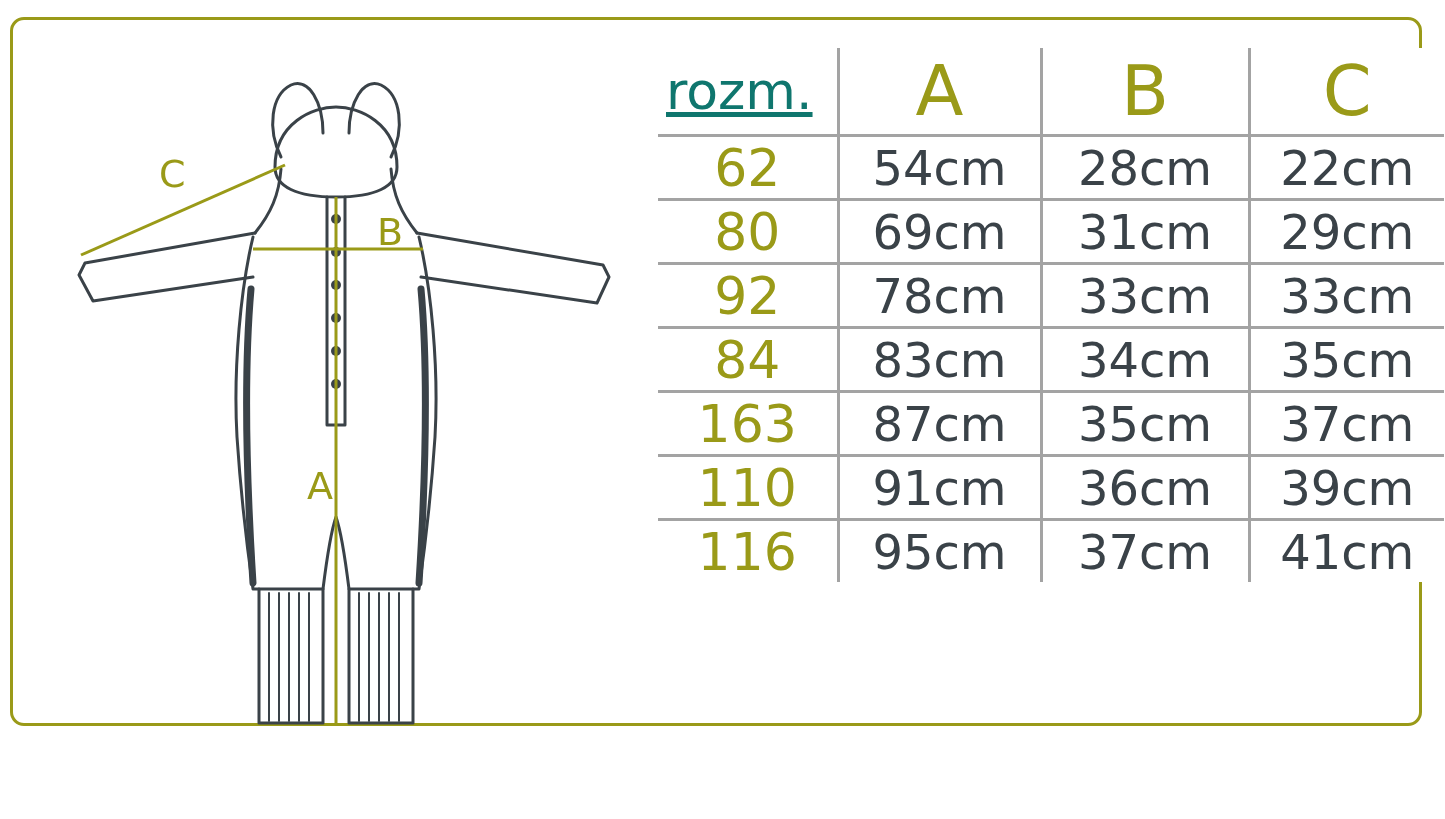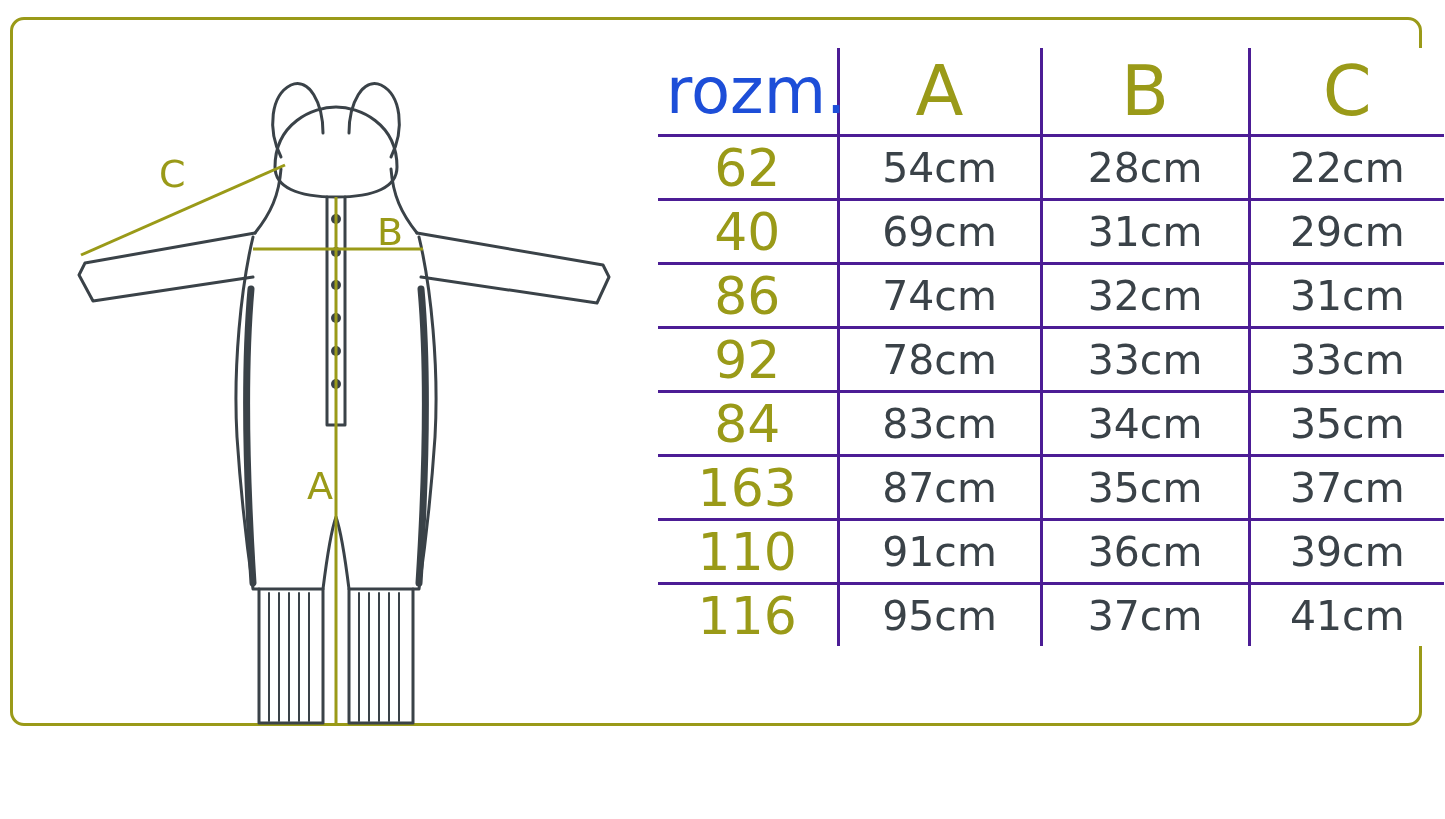--- a/index.html
+++ b/index.html
@@ -51,54 +51,55 @@
     border-collapse: collapse;
     table-layout: fixed;
     width: 786px;
   }
   table.sizes col.c-size { width: 180px; }
   table.sizes col.c-a    { width: 203px; }
   table.sizes col.c-b    { width: 208px; }
   table.sizes col.c-c    { width: 195px; }
 
   table.sizes th, table.sizes td {
-    border: 3px solid #4c1d95;
+    border: 3px solid #a3a3a3;
     text-align: center;
     padding: 0;
     vertical-align: middle;
     background: #ffffff;
   }
   table.sizes tr.head th {
     border-top: none;
     height: 86px;
   }
   table.sizes tr.head th.h-size {
     border-left: none;
-    color: #1d4ed8;
-    font-size: 64px;
+    color: #0f766e;
+    font-size: 52px;
     font-weight: normal;
     text-align: left;
     padding-left: 8px;
+    text-decoration: underline;
   }
   table.sizes tr.head th.h-dim {
     color: #9a9a18;
     font-size: 70px;
     font-weight: normal;
   }
   table.sizes tr.head th:last-child { border-right: none; }
 
   table.sizes td.size {
     border-left: none;
     color: #9a9a18;
     font-size: 52px;
     height: 61px;
   }
   table.sizes td.val {
     color: #3a4248;
-    font-size: 41px;
+    font-size: 48px;
   }
   table.sizes td:last-child { border-right: none; }
   table.sizes tr:last-child td { border-bottom: none; text-align: center; }
 </style>
 </head>
 <body>
 
 <div class="board">
 
   <div class="diagram">
@@ -177,30 +178,24 @@
         </tr>
       </thead>
       <tbody>
         <tr>
           <td class="size">62</td>
           <td class="val">54cm</td>
           <td class="val">28cm</td>
           <td class="val">22cm</td>
         </tr>
         <tr>
-          <td class="size">40</td>
+          <td class="size">80</td>
           <td class="val">69cm</td>
           <td class="val">31cm</td>
           <td class="val">29cm</td>
-        </tr>
-        <tr>
-          <td class="size">86</td>
-          <td class="val">74cm</td>
-          <td class="val">32cm</td>
-          <td class="val">31cm</td>
         </tr>
         <tr>
           <td class="size">92</td>
           <td class="val">78cm</td>
           <td class="val">33cm</td>
           <td class="val">33cm</td>
         </tr>
         <tr>
           <td class="size">84</td>
           <td class="val">83cm</td>

